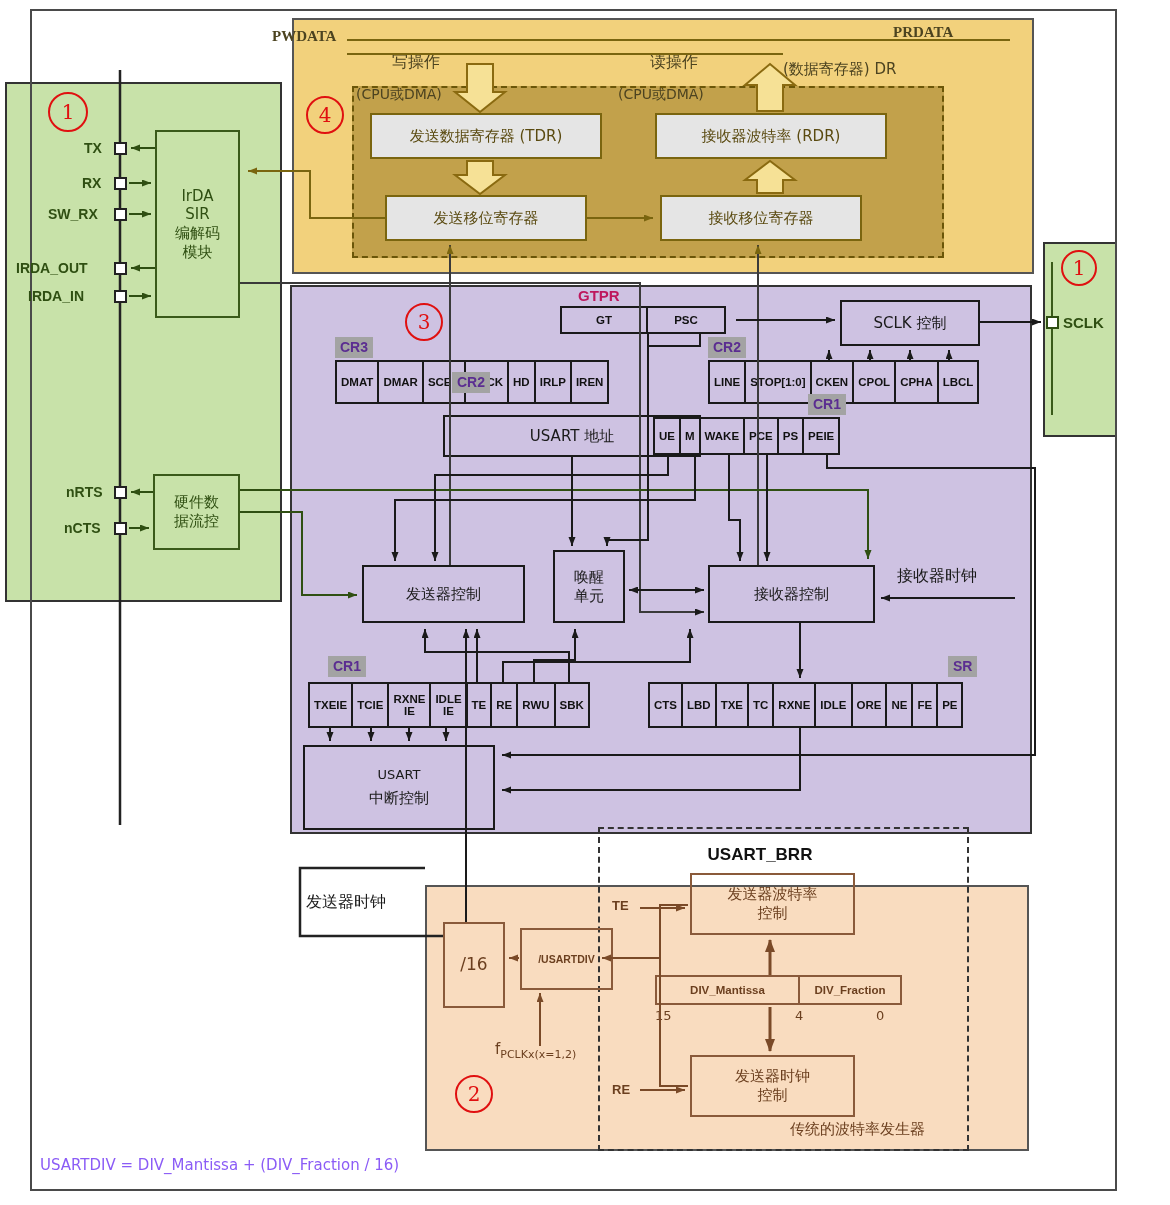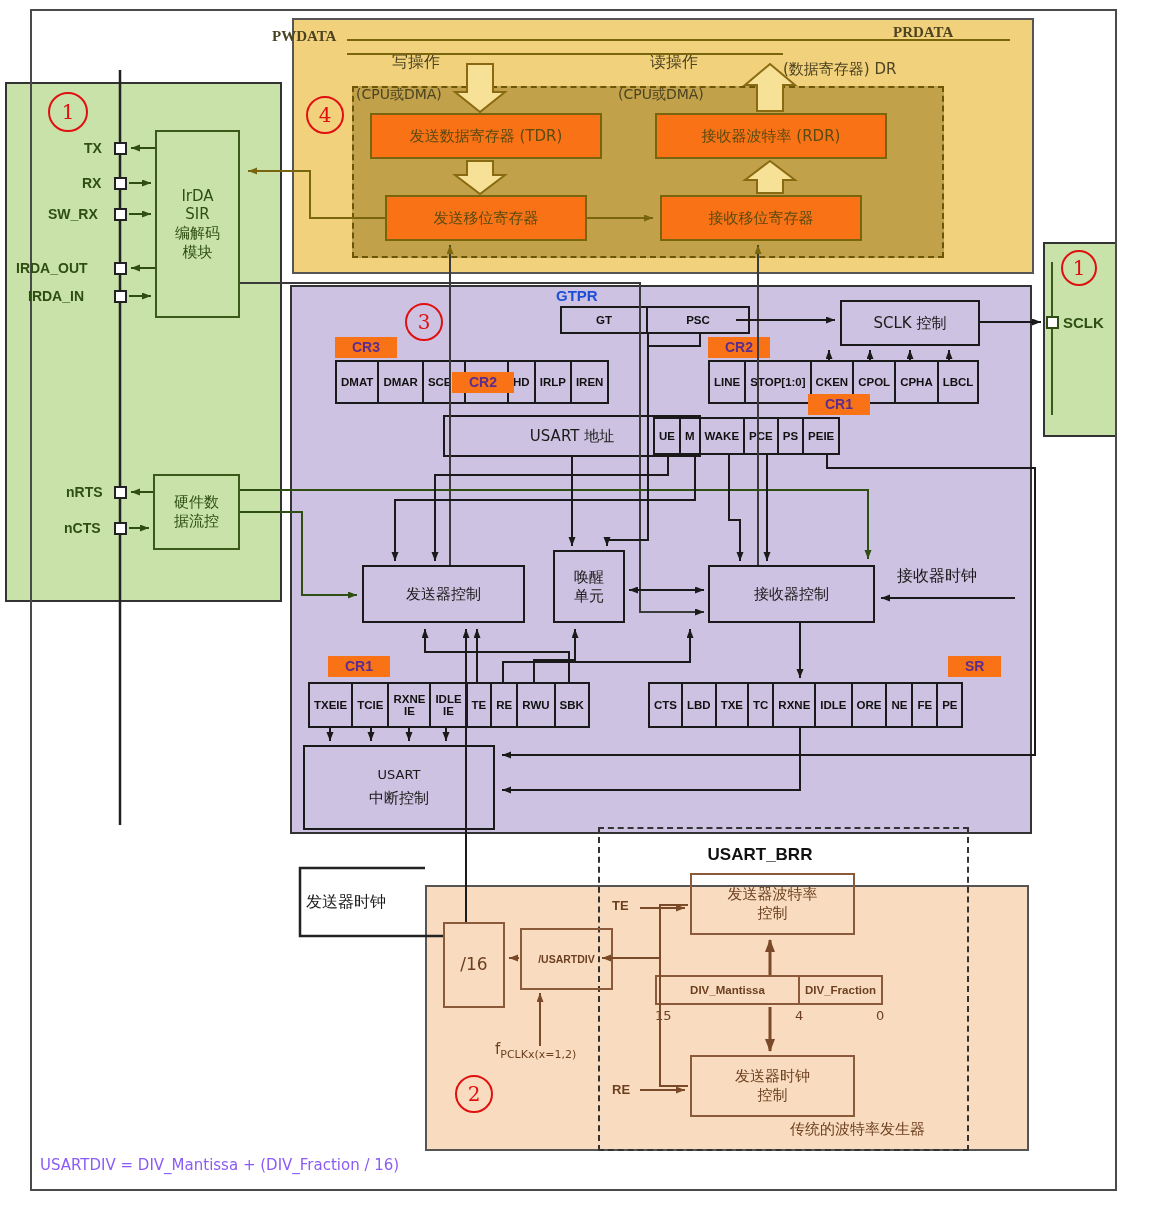--- a/index.html
+++ b/index.html
@@ -11,31 +11,31 @@
   .dbox{position:absolute;z-index:4;border:2px solid #1a1a1a;display:flex;flex-direction:column;
         align-items:center;justify-content:center;text-align:center;white-space:pre-line;
         font-size:15px;color:#1a1a1a;line-height:1.25;box-sizing:border-box;}
   .lbl{position:absolute;z-index:4;white-space:pre-line;line-height:1.2;}
   .bitrow{position:absolute;z-index:4;display:inline-flex;align-items:stretch;}
   .bitrow span{border:2px solid #1a1a1a;margin-left:-2px;display:flex;align-items:center;
         justify-content:center;text-align:center;white-space:pre-line;
         font:600 11.5px "Liberation Sans",sans-serif;color:#111;padding:2px 4px;box-sizing:border-box;}
   .bitrow span:first-child{margin-left:0;}
   .h44 span{min-height:44px;} .h38 span{min-height:38px;} .h46 span{min-height:46px;}
-  .tag{position:absolute;z-index:5;background:#f97316;color:#5B2D91;
-       font:bold 14px "Liberation Sans",sans-serif;padding:0 17px;line-height:21px;}
+  .tag{position:absolute;z-index:5;background:#a3a3a3;color:#5B2D91;
+       font:bold 14px "Liberation Sans",sans-serif;padding:0 5px;line-height:21px;}
   .badge{position:absolute;z-index:7;border:2px solid #E01010;color:#E01010;border-radius:50%;
          display:flex;align-items:center;justify-content:center;
          font:20px "DejaVu Serif",serif;background:transparent;}
   .pin{position:absolute;z-index:6;width:13px;height:13px;background:#fff;
        border:2px solid #222;box-sizing:border-box;}
   #wires{position:absolute;left:0;top:0;z-index:5;pointer-events:none;}
   .ylw{background:#F2D17C;border:2px solid #555;}
   .ylw-in{background:#C2A14B;border:2px dashed #6b5608;}
-  .ybox{background:#f97316;border-color:#7a650f;color:#5a4a10;}
+  .ybox{background:#e5e5e5;border-color:#7a650f;color:#5a4a10;}
   .grn{background:#C8E2A9;border:2px solid #333;}
   .gbox{border-color:#3a5a1a;color:#2f4f12;background:transparent;}
   .prp{background:#CEC2E2;border:2px solid #333;}
   .org{background:#F9DCBF;border:2px solid #555;}
   .obox{border-color:#8a5a3a;color:#6b3f1f;background:transparent;}
   .ytx{color:#4c4320;} .gtx{color:#2f4f12;} .otx{color:#6b3f1f;}
 </style>
 </head>
 <body>
 
@@ -85,24 +85,24 @@
   <div class="pin" style="left:114px;top:262px;"></div>
   <div class="pin" style="left:114px;top:290px;"></div>
   <div class="pin" style="left:114px;top:486px;"></div>
   <div class="pin" style="left:114px;top:522px;"></div>
 
   <div class="badge" style="left:1061px;top:250px;width:32px;height:32px;">1</div>
   <div class="pin" style="left:1046px;top:316px;border-color:#2f4f12;"></div>
   <div class="lbl gtx" style="left:1063px;top:314px;font:bold 15px 'Liberation Sans',sans-serif;">SCLK</div>
 
   <div class="badge" style="left:405px;top:303px;width:34px;height:34px;">3</div>
-  <div class="lbl" style="left:556px;top:287px;font:bold 15px 'Liberation Sans',sans-serif;color:#1d4ed8;">GTPR</div>
+  <div class="lbl" style="left:578px;top:287px;font:bold 15px 'Liberation Sans',sans-serif;color:#be185d;">GTPR</div>
   <div class="bitrow" style="left:560px;top:306px;">
     <span style="width:88px;min-height:28px;">GT</span>
-    <span style="width:104px;min-height:28px;">PSC</span>
+    <span style="width:80px;min-height:28px;">PSC</span>
   </div>
   <div class="dbox" style="left:840px;top:300px;width:140px;height:46px;">SCLK 控制</div>
 
   <div class="tag" style="left:335px;top:337px;">CR3</div>
   <div class="bitrow h44" style="left:335px;top:360px;">
       <span>DMAT</span>
       <span>DMAR</span>
       <span>SCEN</span>
       <span>NACK</span>
       <span>HD</span>
@@ -178,21 +178,21 @@
   <div class="dbox obox" style="left:443px;top:922px;width:62px;height:86px;font-size:17px;">/16</div>
   <div class="dbox obox" style="left:520px;top:928px;width:93px;height:62px;font:600 10.5px 'Liberation Sans',sans-serif;">/USARTDIV</div>
   <div class="lbl otx" style="left:612px;top:898px;font:600 13px 'Liberation Sans',sans-serif;">TE</div>
   <div class="lbl otx" style="left:612px;top:1082px;font:600 13px 'Liberation Sans',sans-serif;">RE</div>
   <div class="dbox obox" style="left:690px;top:873px;width:165px;height:62px;">发送器波特率
 控制</div>
   <div class="dbox obox" style="left:690px;top:1055px;width:165px;height:62px;">发送器时钟
 控制</div>
   <div class="bitrow" style="left:655px;top:975px;">
     <span style="width:145px;min-height:30px;border-color:#8a5a3a;color:#6b3f1f;font-weight:600;">DIV_Mantissa</span>
-    <span style="width:85px;min-height:30px;border-color:#8a5a3a;color:#6b3f1f;font-weight:600;">DIV_Fraction</span>
+    <span style="width:104px;min-height:30px;border-color:#8a5a3a;color:#6b3f1f;font-weight:600;">DIV_Fraction</span>
   </div>
   <div class="lbl otx" style="left:655px;top:1008px;font-size:13px;">15</div>
   <div class="lbl otx" style="left:795px;top:1008px;font-size:13px;">4</div>
   <div class="lbl otx" style="left:876px;top:1008px;font-size:13px;">0</div>
   <div class="lbl otx" style="left:495px;top:1020px;">
     <span style="font-size:15px;">f</span><span style="font-size:11px;vertical-align:-4px;">PCLKx(x=1,2)</span>
   </div>
   <div class="lbl otx" style="left:790px;top:1120px;font-size:15px;">传统的波特率发生器</div>
 
   <div class="lbl" style="left:40px;top:1156px;font-size:15px;color:#8b5cf6;">USARTDIV = DIV_Mantissa + (DIV_Fraction / 16)</div>

